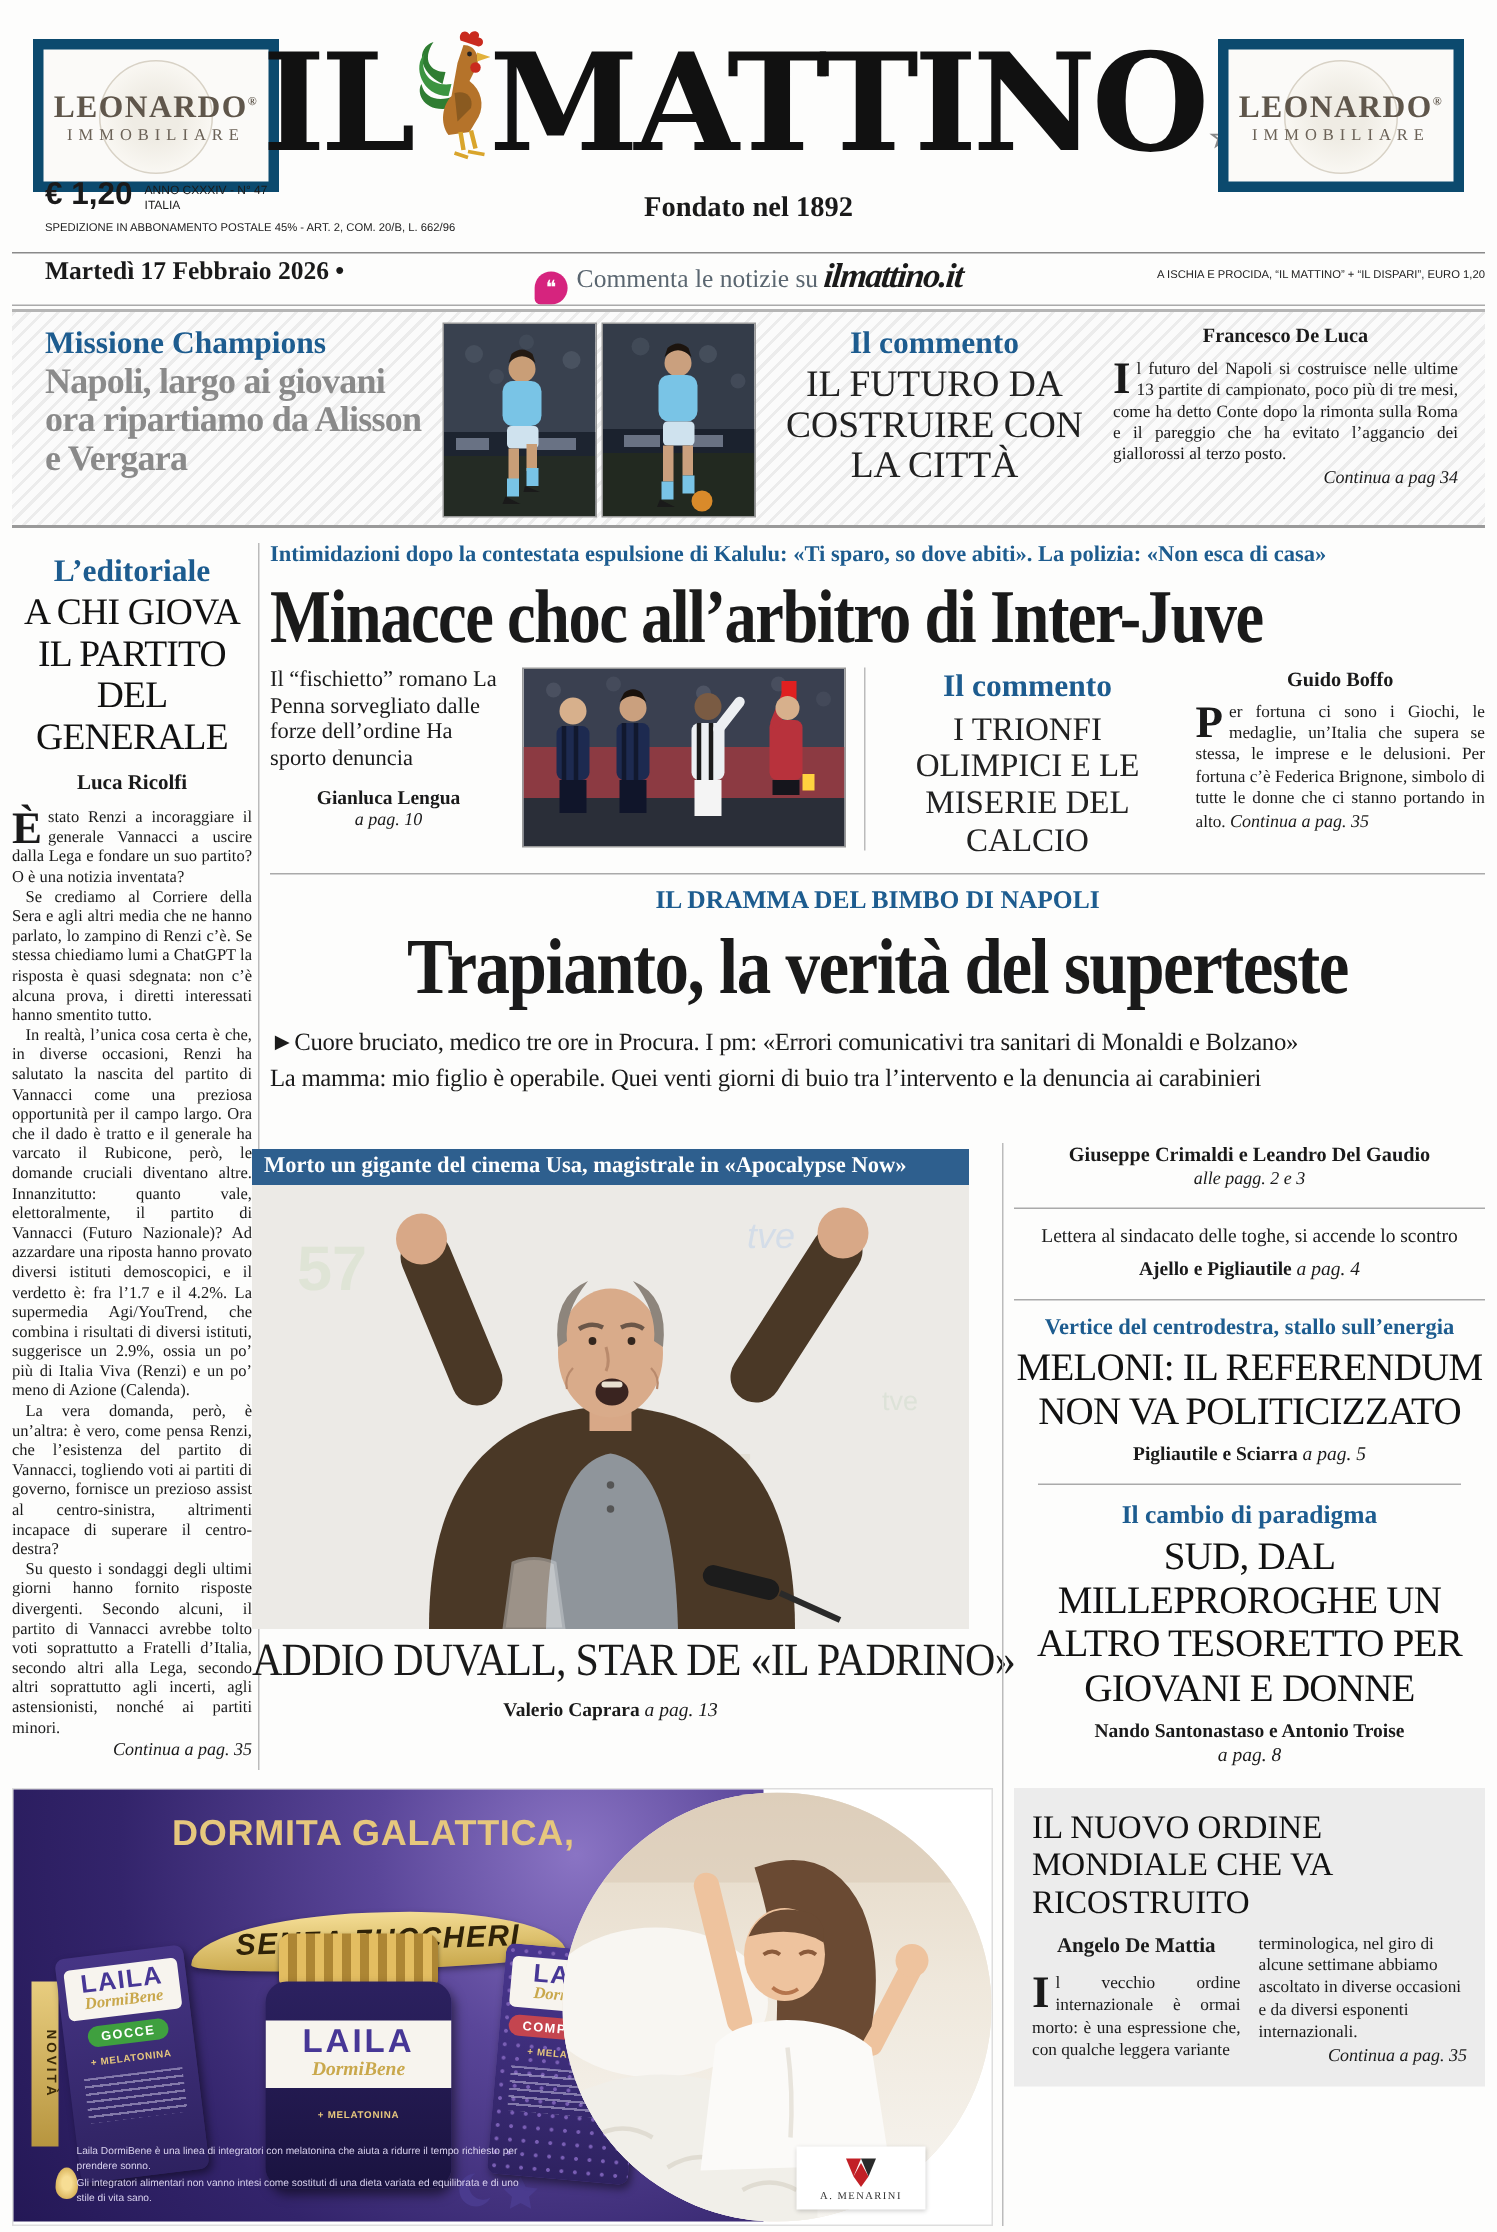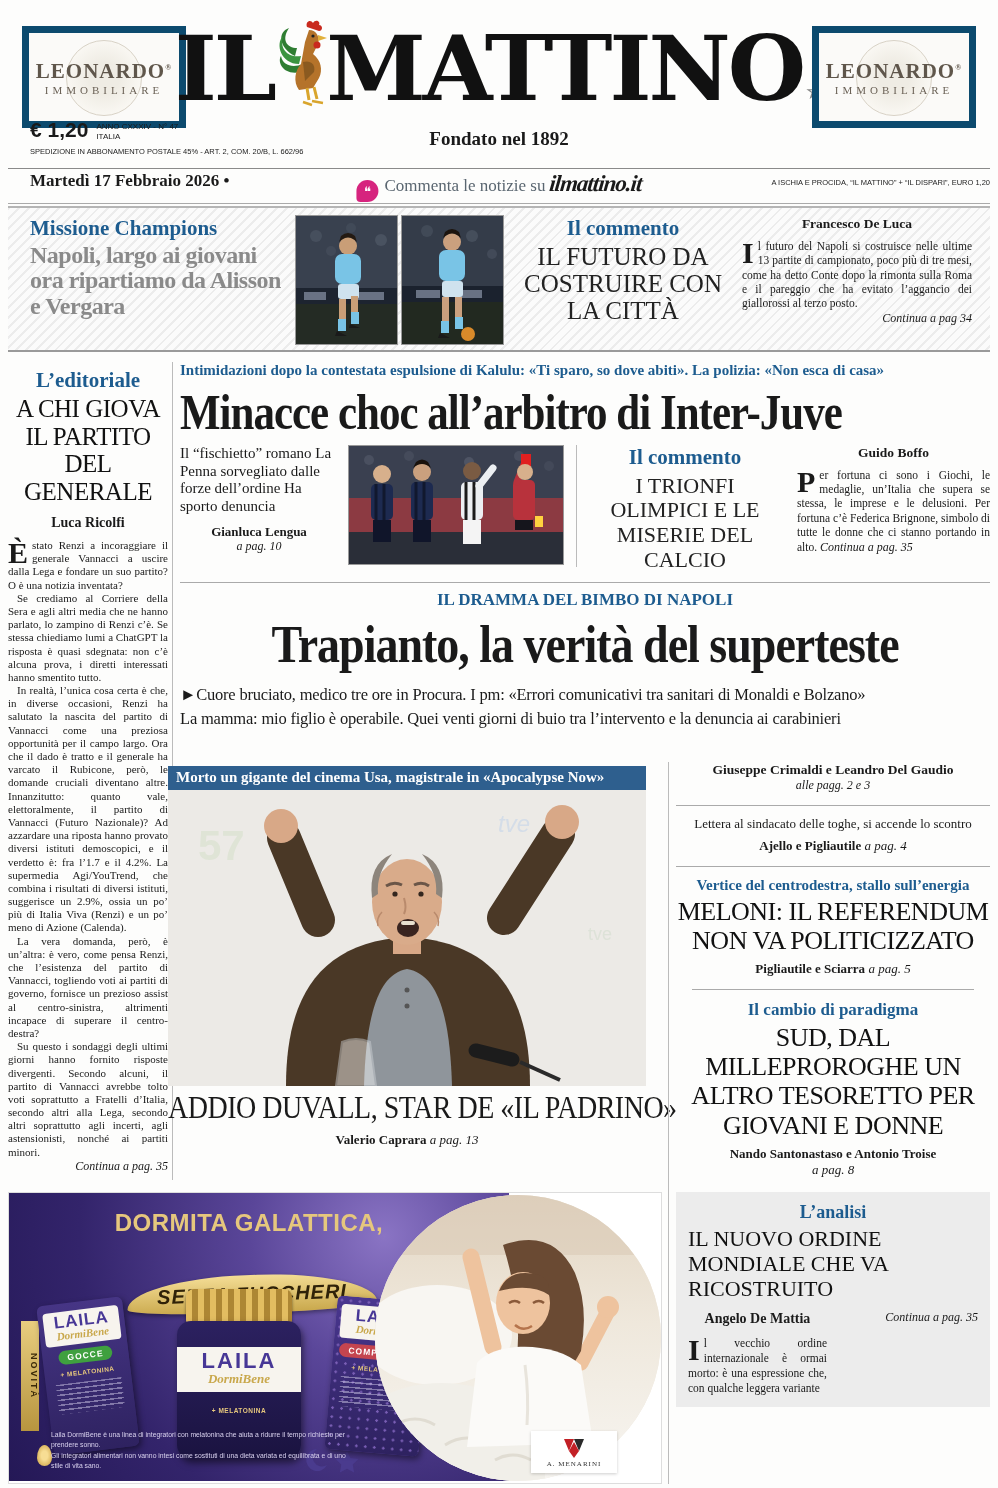--- a/index.html
+++ b/index.html
@@ -399,28 +399,28 @@
     <div class="sm-byline"><span>Ajello e Pigliautile</span> <span class="pageref">a pag. 4</span></div>
     <div class="rc-div"></div>
     <span class="rk kblue">Vertice del centrodestra, stallo sull’energia</span>
     <div class="caps-h">MELONI: IL REFERENDUM NON VA POLITICIZZATO</div>
     <div class="sm-byline"><span>Pigliautile e Sciarra</span> <span class="pageref">a pag. 5</span></div>
     <div class="rc-div short"></div>
     <span class="rk big kblue">Il cambio di paradigma</span>
     <div class="caps-h">SUD, DAL MILLEPROROGHE UN ALTRO TESORETTO PER GIOVANI E DONNE</div>
     <div class="sm-byline"><span>Nando Santonastaso e Antonio Troise</span><br><span class="pageref">a pag. 8</span></div>
     <div class="analisi">
-      <div class="an-label kblue">L’analisi</div>
       <div class="an-head">IL NUOVO ORDINE MONDIALE CHE VA RICOSTRUITO</div>
       <div class="an-cols">
         <div class="an-col" style="text-align:justify">
           <div class="an-author">Angelo De Mattia</div>
           <span class="dc">I</span><span>l vecchio ordine internazionale è ormai morto: è una espressione che, con qualche leggera variante</span>
         </div>
         <div class="an-col">
+          <span>terminologica, nel giro di alcune settimane abbiamo ascoltato in diverse occasioni e da diversi esponenti internazionali.</span>
           <div class="continua">Continua a pag. 35</div>
         </div>
       </div>
     </div>
   </section>
 
   <section class="ad">
     <div class="ad-purple"></div>
     <div class="ad-head"><span>DORMITA GALATTICA,</span><br></div>
     <div class="ad-banner">SENZA ZUCCHERI</div>

